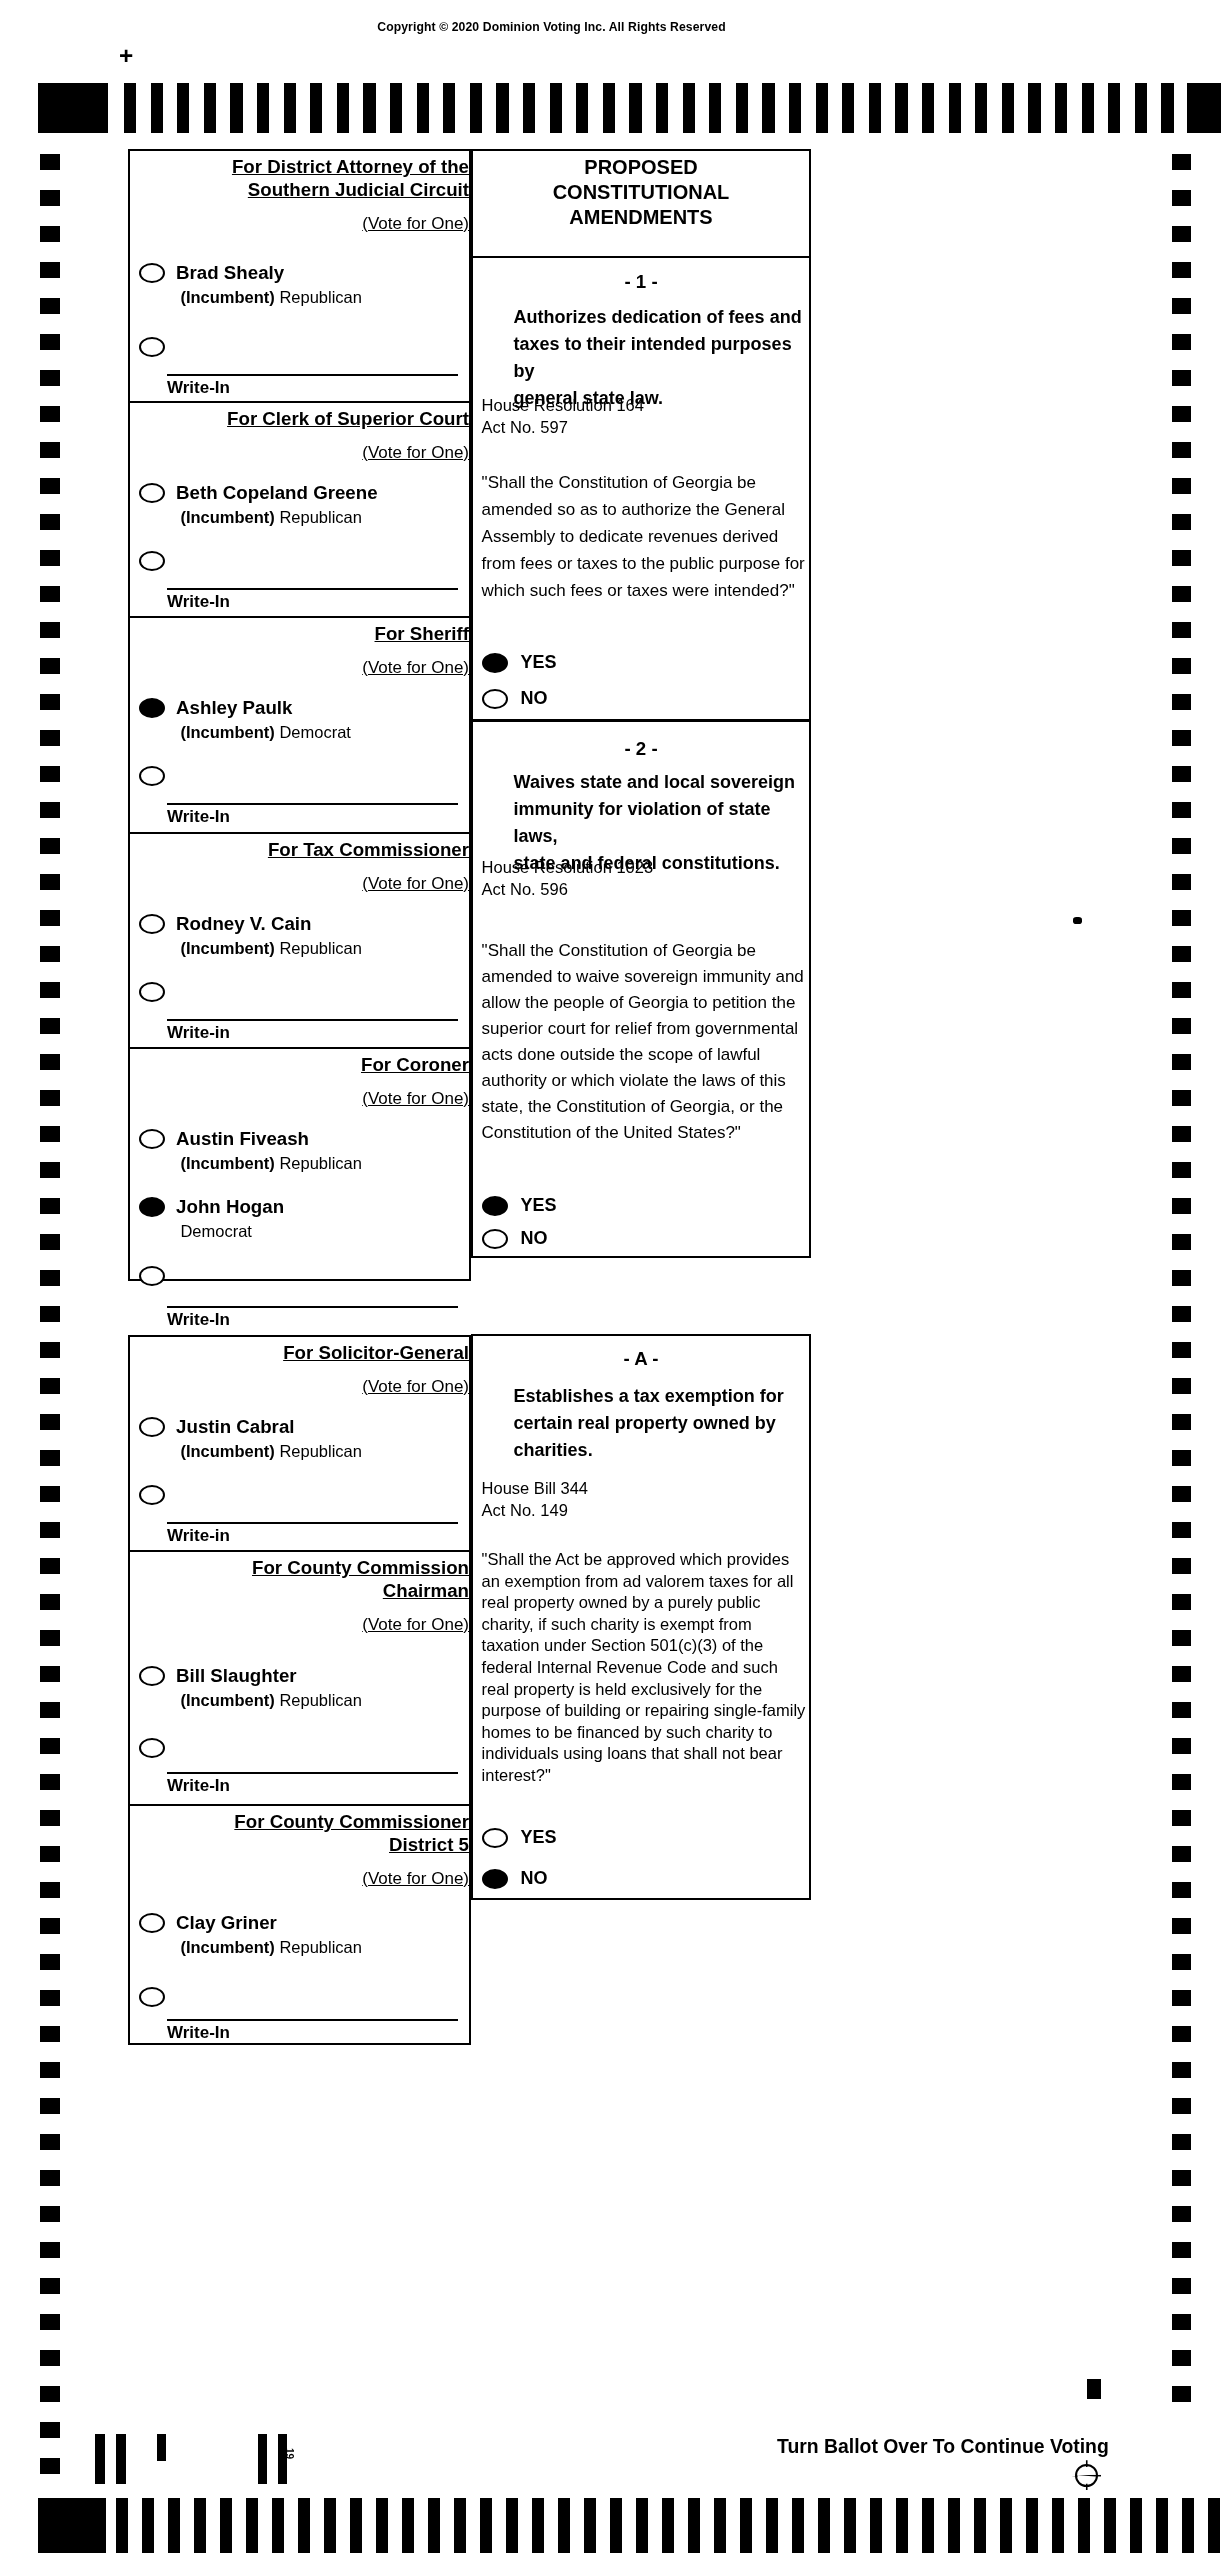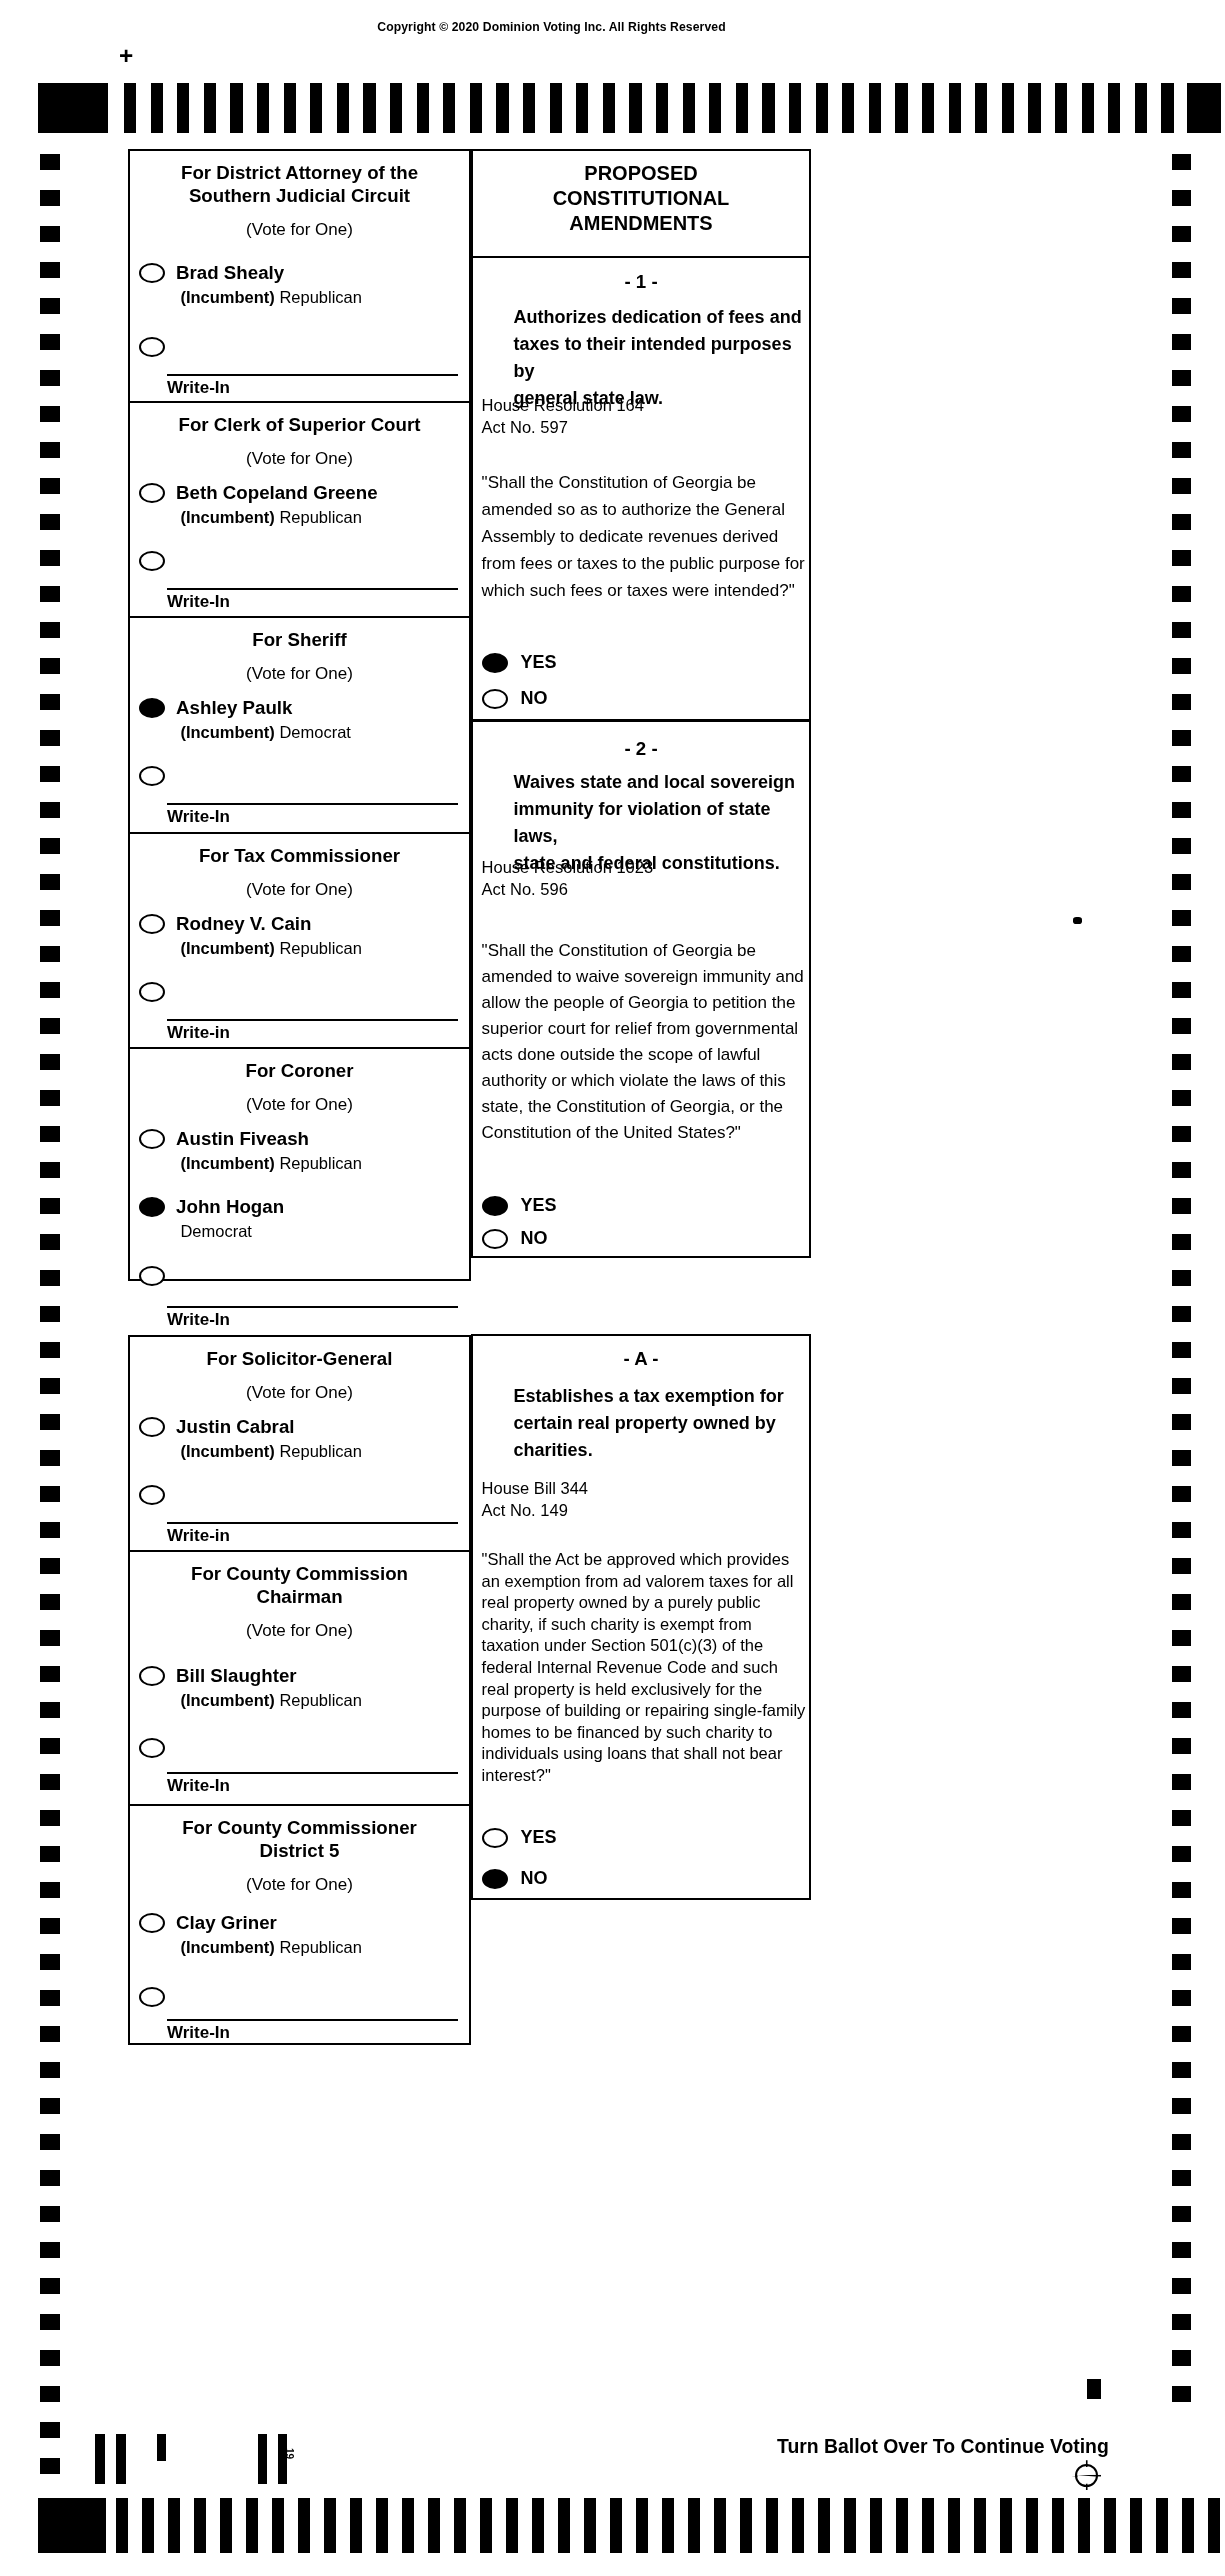--- a/index.html
+++ b/index.html
@@ -23,21 +23,21 @@
     background:repeating-linear-gradient(180deg,#000 0 16px,transparent 16px 36px); }
   .col-right-marks { position:absolute; left:1172px; top:154px; width:18.7px; height:2248px;
     background:repeating-linear-gradient(180deg,#000 0 16px,transparent 16px 36px); }
   .stub-bar { position:absolute; background:#000; }
   .stub-num { position:absolute; left:284px; top:2448px; font-size:10px; font-weight:bold;
     transform:rotate(90deg); transform-origin:center; }
   .artifact { position:absolute; background:#000; }
   
   .contest { position:absolute; left:128px; width:343px; border:2.2px solid #000;
     box-sizing:border-box; background:#fff; }
-  .c-head { position:absolute; top:10px; left:0; right:0; text-align:center; }
+  .c-head { position:absolute; top:4px; left:0; right:0; text-align:right;text-decoration:underline; }
   .c-title { margin:0; font-size:18.7px; font-weight:bold; line-height:23px; white-space:pre-line; }
   .c-vote { font-size:17px; margin-top:13px; }
   .cand { position:absolute; left:8.6px; right:5.7px; display:flex; align-items:flex-start; gap:11.5px; }
   .oval { width:26px; height:20px; border:2.2px solid #000; border-radius:50%;
     box-sizing:border-box; background:#fff; flex:0 0 auto; margin-top:1.4px; }
   .oval.filled { background:#000; }
   .cand-name { font-size:18.7px; font-weight:bold; line-height:21.6px; }
   .cand-party { font-size:16.5px; margin-top:4.3px; margin-left:4.3px; }
   .writein { position:absolute; left:37px; right:11.5px; border-top:2.2px solid #000;
     padding-top:2.2px; font-size:17px; font-weight:bold; }
@@ -256,21 +256,21 @@
     </div>
     <div class="cand" style="top:180px">
       <span class="oval"></span>
     </div>
     <div class="writein" style="top:213px">
       <span>Write-In</span>
     </div>
   </section>
 
   <section class="measure-box" style="top:149px;height:110px">
-    <div class="m-header" style="padding-top:10px">PROPOSED
+    <div class="m-header" style="padding-top:4px">PROPOSED
 CONSTITUTIONAL
 AMENDMENTS</div>
   </section>
 
   <section class="measure-box" style="top:256px;height:465px">
     <div class="m-num" style="top:13px">- 1 -</div>
     <div class="m-summary" style="top:46px">Authorizes dedication of fees and
 taxes to their intended purposes by
 general state law.</div>
     <div class="m-auth" style="top:136px">House Resolution 164

